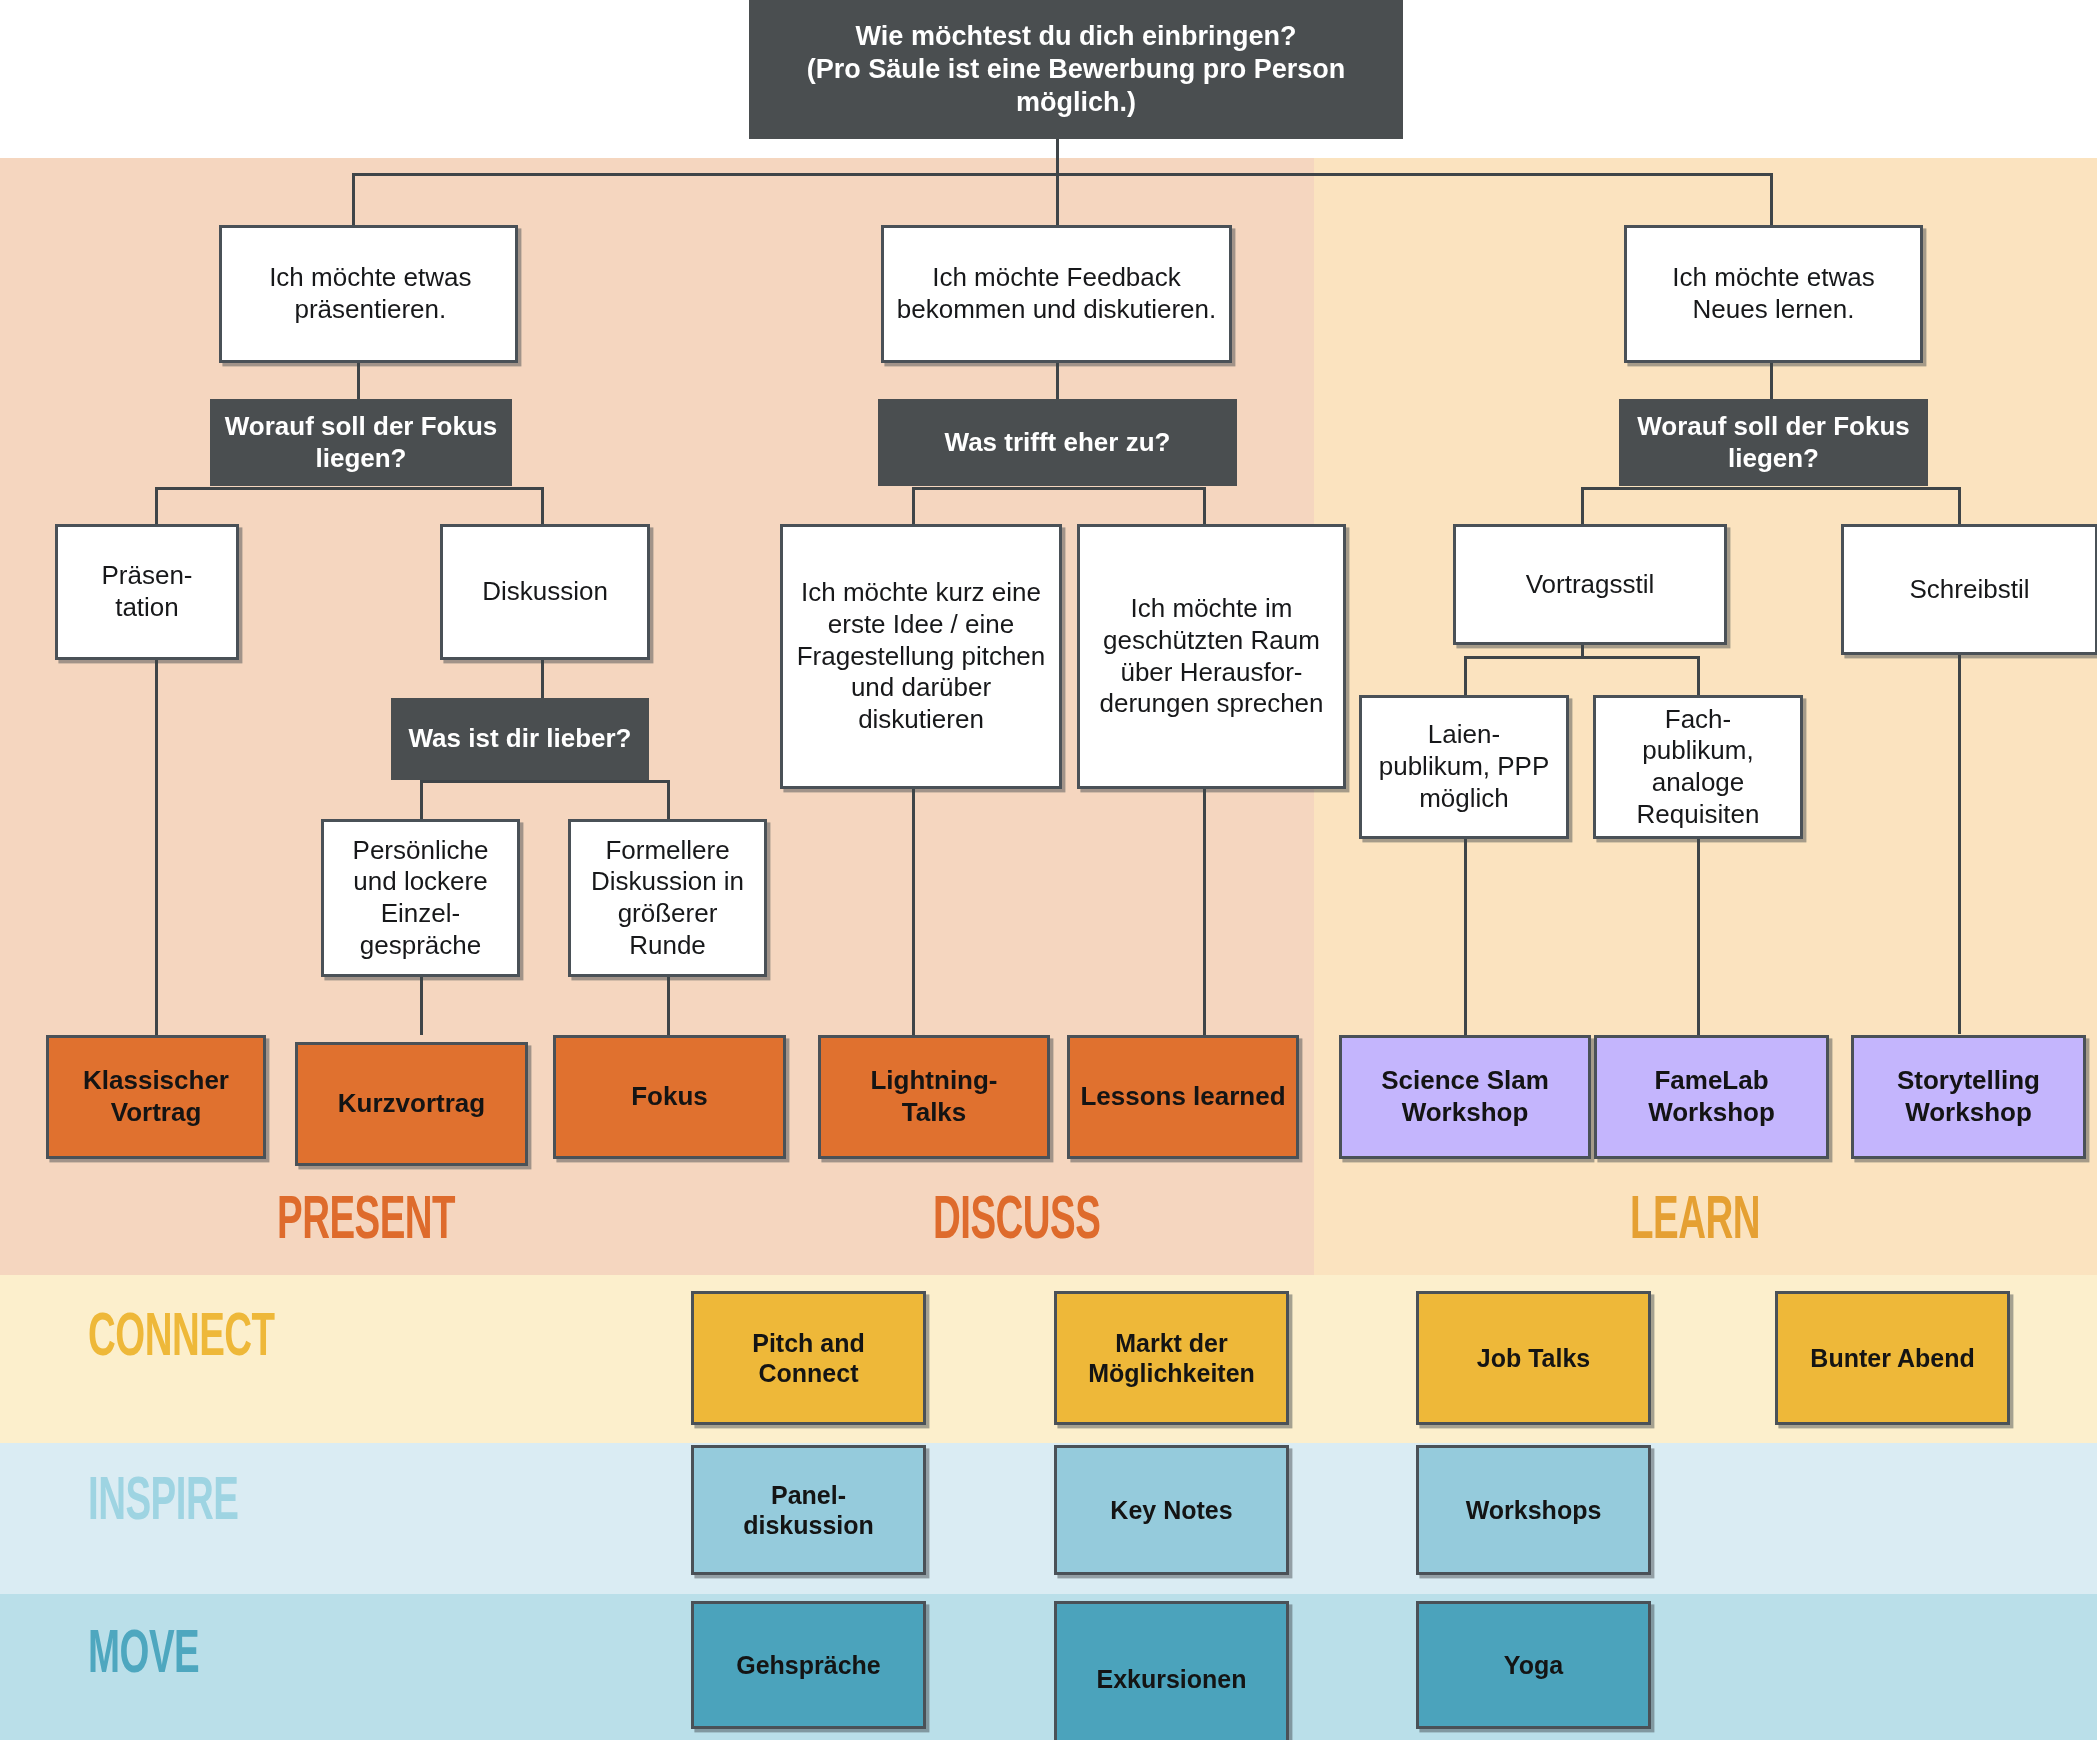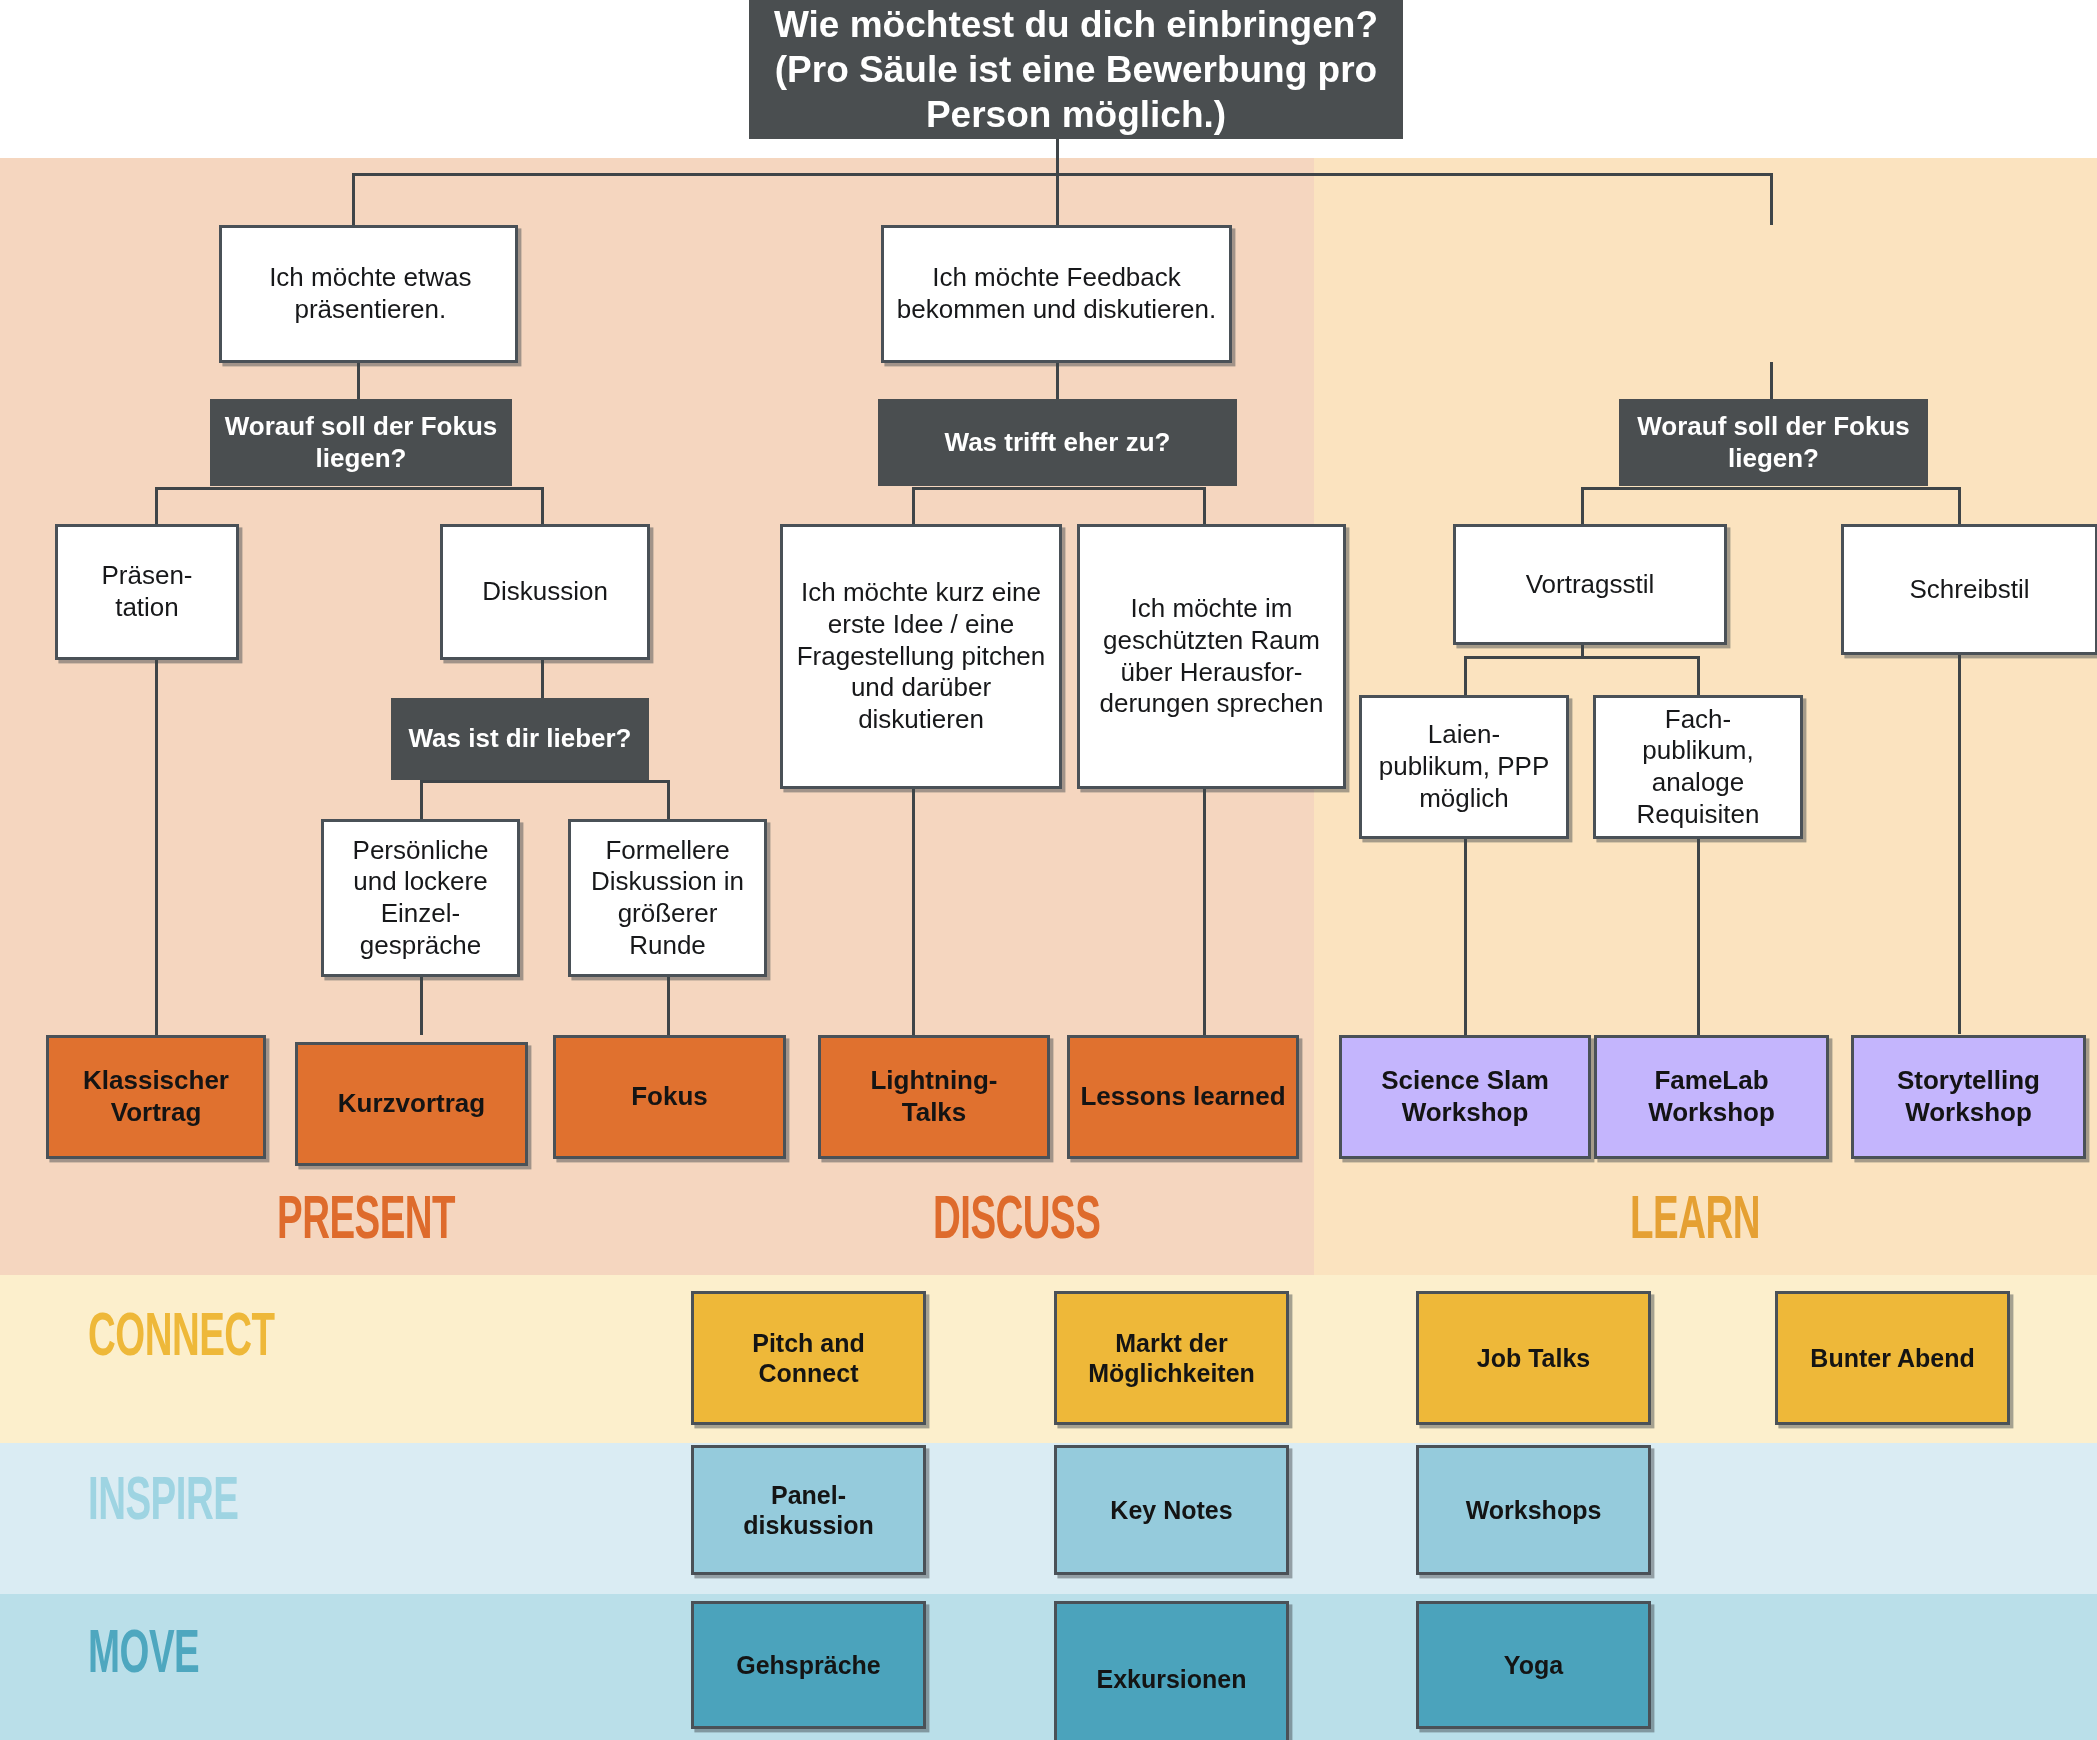--- a/index.html
+++ b/index.html
@@ -33,21 +33,21 @@
     justify-content: center;
     text-align: center;
     border: 3.4px solid #4a5157;
     box-shadow: 3.4px 3.4px 0 rgba(60,66,70,.45);
     line-height: 1.22;
     padding: 5px 8.4px;
     white-space: pre-line;
   }
   .node-root {
     background: #4a4e50; color: #ffffff;
-    font-weight: bold; font-size: 37px; border-color: #4a4e50;
+    font-weight: bold; font-size: 27px; border-color: #4a4e50;
     box-shadow: none;
   }
   .node-q {
     background: #4a4e50; color: #ffffff;
     font-weight: bold; font-size: 26px; border-color: #4a4e50;
     box-shadow: none;
   }
   .node-w { background: #ffffff; color: #17181a; font-size: 26px; }
   .node-r-present { background: #e0712f; color: #141414; font-weight: bold; font-size: 26px; }
   .node-r-learn   { background: #c4b5fd; color: #141414; font-weight: bold; font-size: 26px; }
@@ -147,20 +147,21 @@
   <div class="node node-w" style="left:780px; top:524px; width:282px; height:265px;">Ich möchte kurz eine erste Idee / eine Fragestellung pitchen und darüber diskutieren</div>
   <div class="node node-w" style="left:1077px; top:524px; width:269px; height:265px;">Ich möchte im geschützten Raum über Herausfor-
 derungen sprechen</div>
 
   <div class="node node-r-present" style="left:818px; top:1035px; width:232px; height:124px;">Lightning-
 Talks</div>
   <div class="node node-r-present" style="left:1067px; top:1035px; width:232px; height:124px;">Lessons learned</div>
 
   <div class="pillar p-discuss" style="left:933px; top:1181px;">DISCUSS</div>
 
+  <div class="node node-w" style="left:1624px; top:225px; width:299px; height:138px;">Ich möchte etwas Neues lernen.</div>
   <div class="node node-q" style="left:1619px; top:399px; width:309px; height:87px;">Worauf soll der Fokus liegen?</div>
 
   <div class="node node-w" style="left:1453px; top:524px; width:274px; height:121px;">Vortragsstil</div>
   <div class="node node-w" style="left:1841px; top:524px; width:257px; height:131px;">Schreibstil</div>
 
   <div class="node node-w" style="left:1359px; top:695px; width:210px; height:144px;">Laien-
 publikum, PPP möglich</div>
   <div class="node node-w" style="left:1593px; top:695px; width:210px; height:144px;">Fach-
 publikum, analoge Requisiten</div>
 

